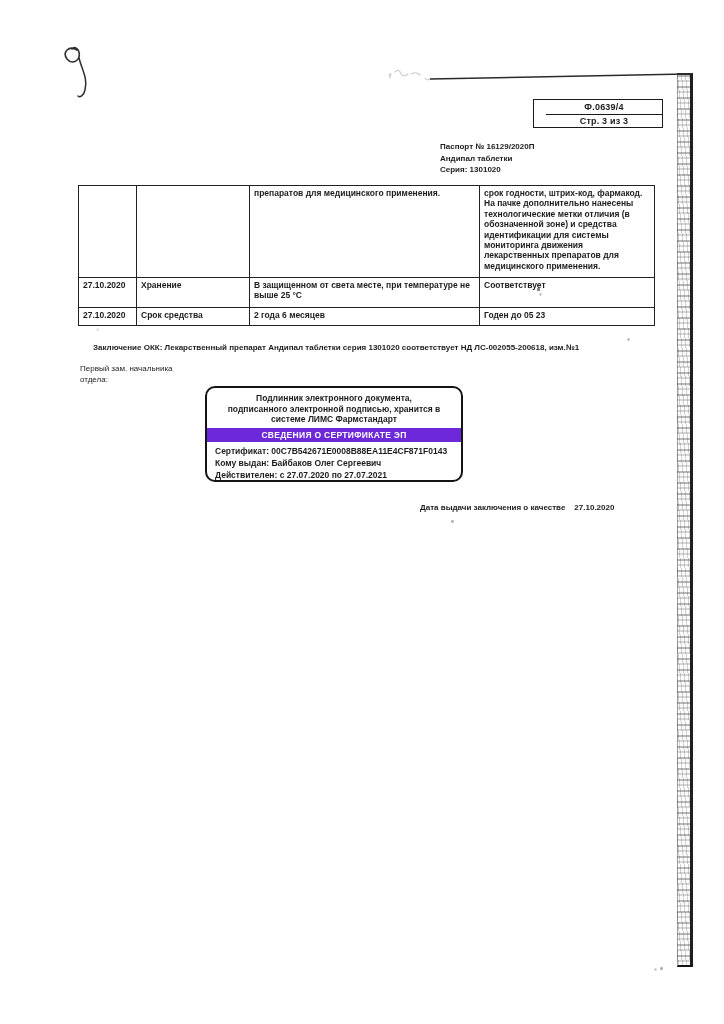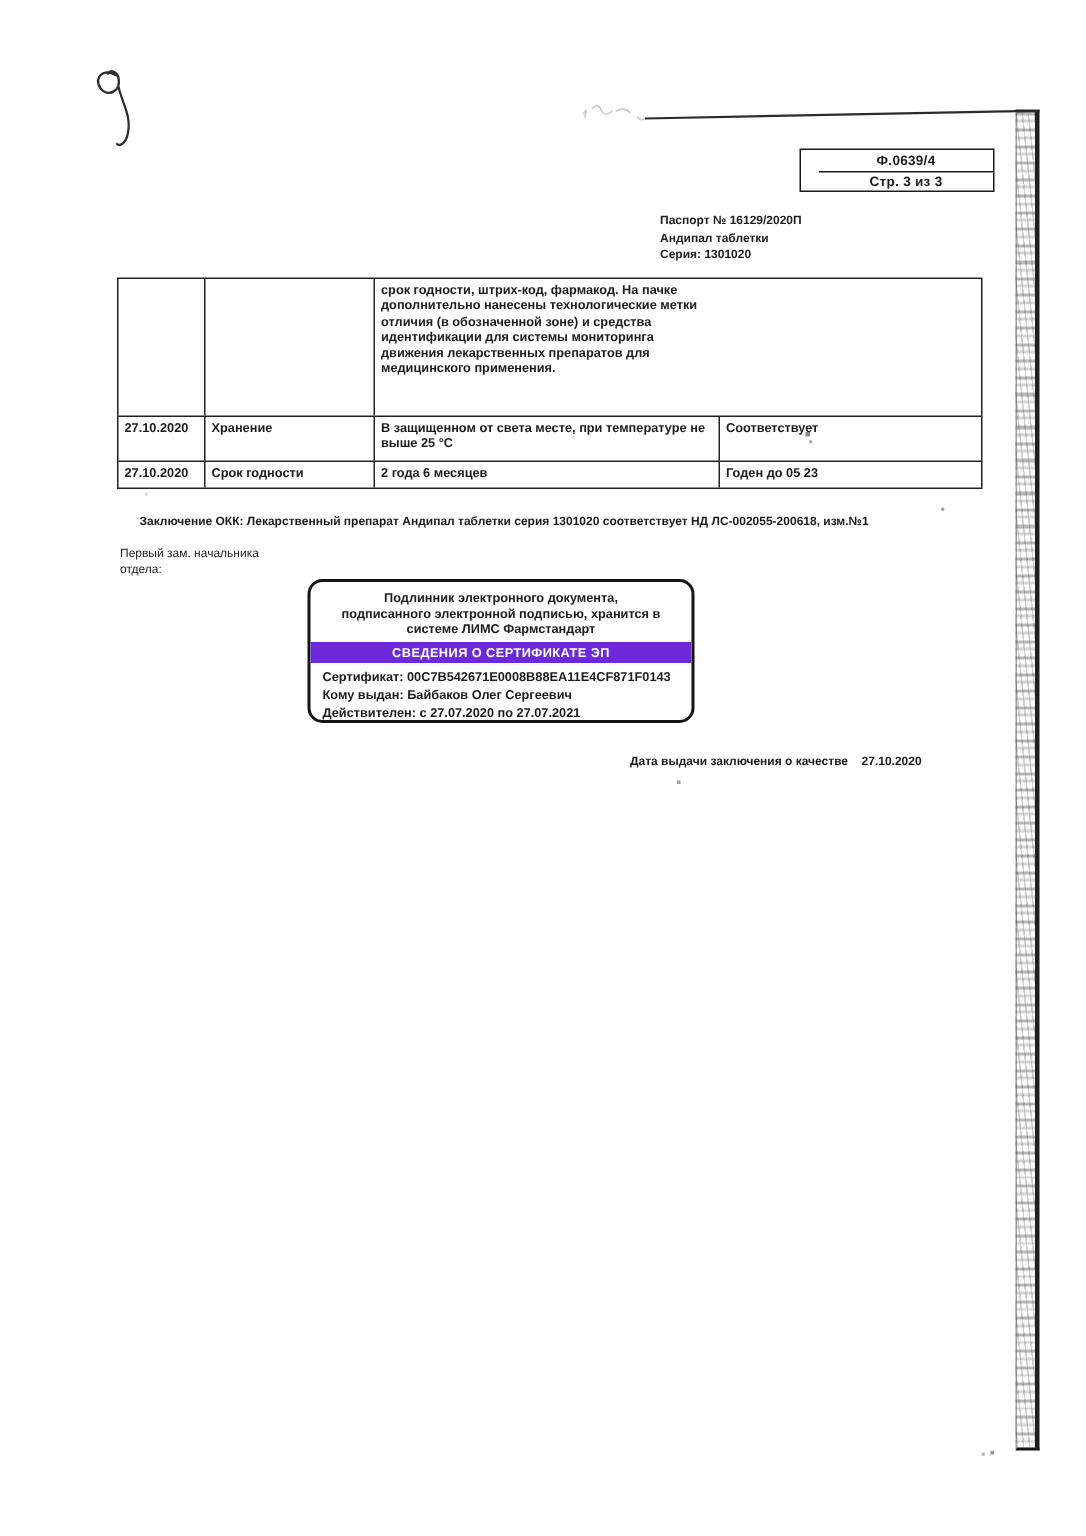--- a/index.html
+++ b/index.html
@@ -128,31 +128,32 @@
 <div id="hdr" class="abs">
   <div>Паспорт № 16129/2020П</div>
   <div>Андипал таблетки</div>
   <div>Серия: 1301020</div>
 </div>
 
 <div id="tbl" class="abs">
   <div class="row r1">
     <div class="cell"></div>
     <div class="cell"></div>
+    <div class="cell">препаратов для медицинского применения.</div>
     <div class="cell">срок годности, штрих-код, фармакод. На пачке дополнительно нанесены технологические метки отличия (в обозначенной зоне) и средства идентификации для системы мониторинга движения лекарственных препаратов для медицинского применения.</div>
   </div>
   <div class="row r2">
     <div class="cell">27.10.2020</div>
     <div class="cell">Хранение</div>
     <div class="cell">В защищенном от света месте, при температуре не выше 25 °C</div>
     <div class="cell">Соответствует</div>
   </div>
   <div class="row r3">
     <div class="cell">27.10.2020</div>
-    <div class="cell">Срок годности</div>
+    <div class="cell">Срок средства</div>
     <div class="cell">2 года 6 месяцев</div>
     <div class="cell">Годен до  05 23</div>
   </div>
 </div>
 
 <div id="conclusion" class="abs"><span>Заключение ОКК:</span><span> Лекарственный препарат Андипал таблетки серия 1301020  соответствует НД ЛС-002055-200618, изм.№1</span></div>
 
 <div id="signatory" class="abs">
   <div>Первый зам. начальника</div>
   <div>отдела:</div>

